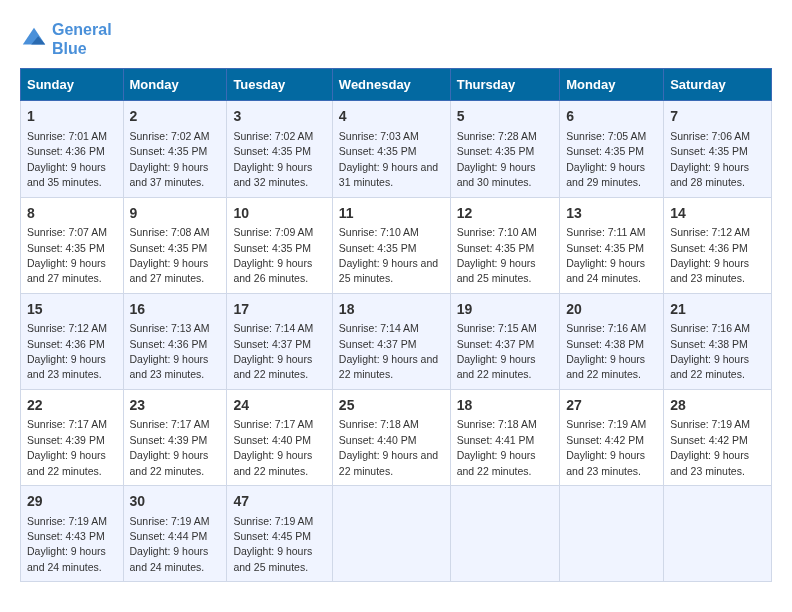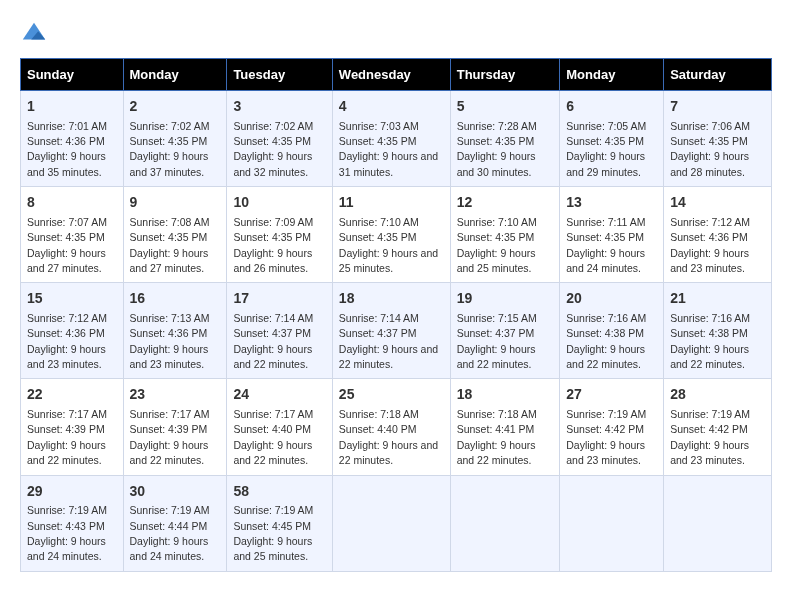--- a/index.html
+++ b/index.html
@@ -45,21 +45,21 @@
     .subtitle {
       font-size: 16px;
       color: #555;
     }
     table {
       width: 100%;
       border-collapse: collapse;
       font-size: 11px;
     }
     thead tr {
-      background-color: #000000;
+      background-color: #0369a1;
       color: white;
     }
     thead th {
       padding: 8px 6px;
       text-align: left;
       font-size: 13px;
       font-weight: bold;
       border: 1px solid #3a6ab5;
     }
     tbody tr {
@@ -91,20 +91,24 @@
   </style>
 </head>
 <body>
 
 <div class="header-section">
   <div class="logo">
     <svg class="logo-icon" viewBox="0 0 40 40">
       <polygon points="20,4 36,28 4,28" fill="#4a90d9"></polygon>
       <polygon points="26,16 36,28 16,28" fill="#2a6ab0"></polygon>
     </svg>
+    <div class="logo-text">
+      <div><span>General</span></div>
+      <div><span style="color:#4a90d9">Blue</span></div>
+    </div>
   </div>
   <div class="title-section">
     <div class="main-title"></div>
     <div class="subtitle"></div>
   </div>
 </div>
 
 <table>
   <thead>
     <tr>
@@ -150,20 +154,20 @@
         <td><span class="day-num">23</span><span class="day-detail">Sunrise: 7:17 AM</span><br><span class="day-detail">Sunset: 4:39 PM</span><br><span class="day-detail">Daylight: 9 hours and 22 minutes.</span></td>
         <td><span class="day-num">24</span><span class="day-detail">Sunrise: 7:17 AM</span><br><span class="day-detail">Sunset: 4:40 PM</span><br><span class="day-detail">Daylight: 9 hours and 22 minutes.</span></td>
         <td><span class="day-num">25</span><span class="day-detail">Sunrise: 7:18 AM</span><br><span class="day-detail">Sunset: 4:40 PM</span><br><span class="day-detail">Daylight: 9 hours and 22 minutes.</span></td>
         <td><span class="day-num">18</span><span class="day-detail">Sunrise: 7:18 AM</span><br><span class="day-detail">Sunset: 4:41 PM</span><br><span class="day-detail">Daylight: 9 hours and 22 minutes.</span></td>
         <td><span class="day-num">27</span><span class="day-detail">Sunrise: 7:19 AM</span><br><span class="day-detail">Sunset: 4:42 PM</span><br><span class="day-detail">Daylight: 9 hours and 23 minutes.</span></td>
         <td><span class="day-num">28</span><span class="day-detail">Sunrise: 7:19 AM</span><br><span class="day-detail">Sunset: 4:42 PM</span><br><span class="day-detail">Daylight: 9 hours and 23 minutes.</span></td>
       </tr>
       <tr>
         <td><span class="day-num">29</span><span class="day-detail">Sunrise: 7:19 AM</span><br><span class="day-detail">Sunset: 4:43 PM</span><br><span class="day-detail">Daylight: 9 hours and 24 minutes.</span></td>
         <td><span class="day-num">30</span><span class="day-detail">Sunrise: 7:19 AM</span><br><span class="day-detail">Sunset: 4:44 PM</span><br><span class="day-detail">Daylight: 9 hours and 24 minutes.</span></td>
-        <td><span class="day-num">58</span><span class="day-detail">Sunrise: 7:19 AM</span><br><span class="day-detail">Sunset: 4:45 PM</span><br><span class="day-detail">Daylight: 9 hours and 25 minutes.</span></td>
+        <td><span class="day-num">47</span><span class="day-detail">Sunrise: 7:19 AM</span><br><span class="day-detail">Sunset: 4:45 PM</span><br><span class="day-detail">Daylight: 9 hours and 25 minutes.</span></td>
         <td class="empty-cell"></td>
         <td class="empty-cell"></td>
         <td class="empty-cell"></td>
         <td class="empty-cell"></td>
       </tr>
     </tbody>
 </table>
 
 </body></html>

